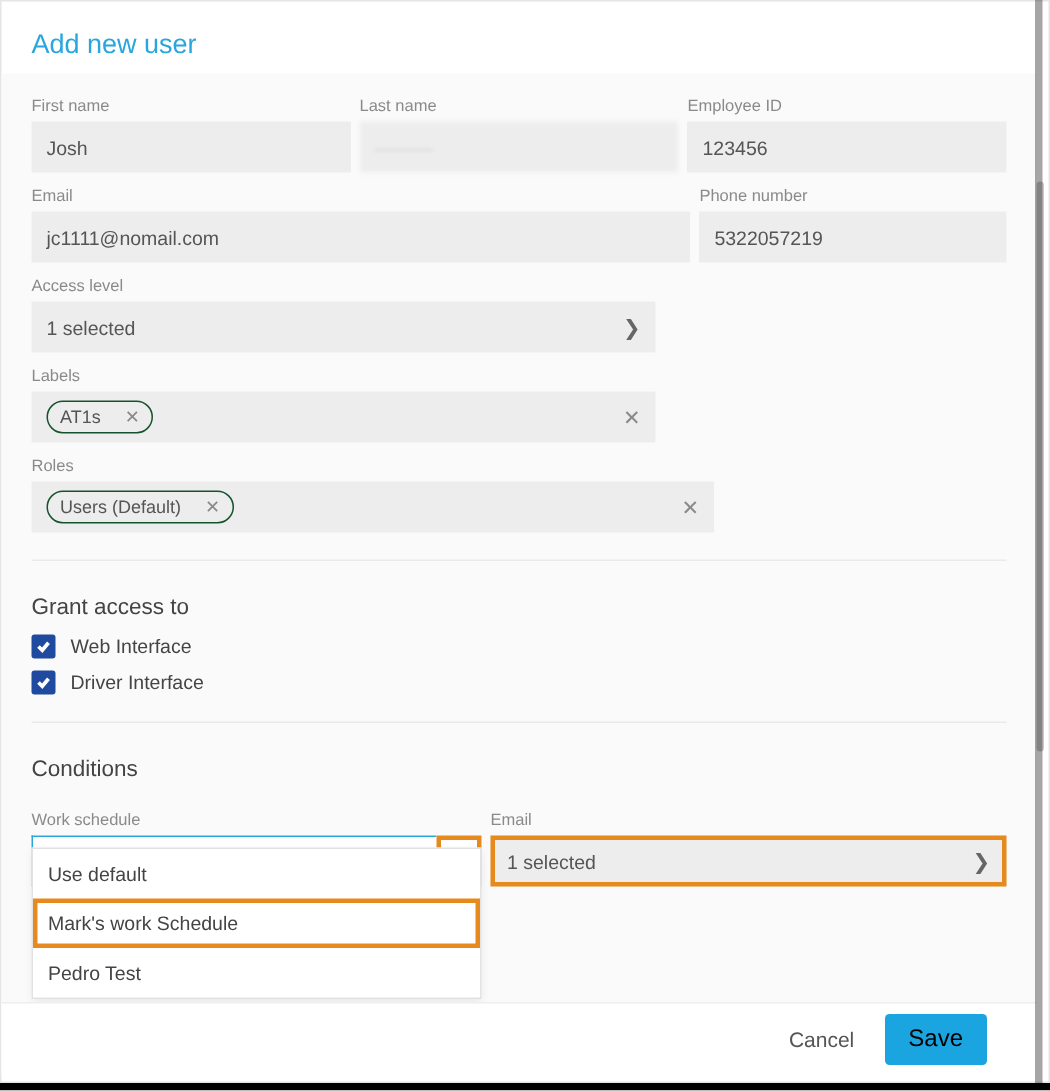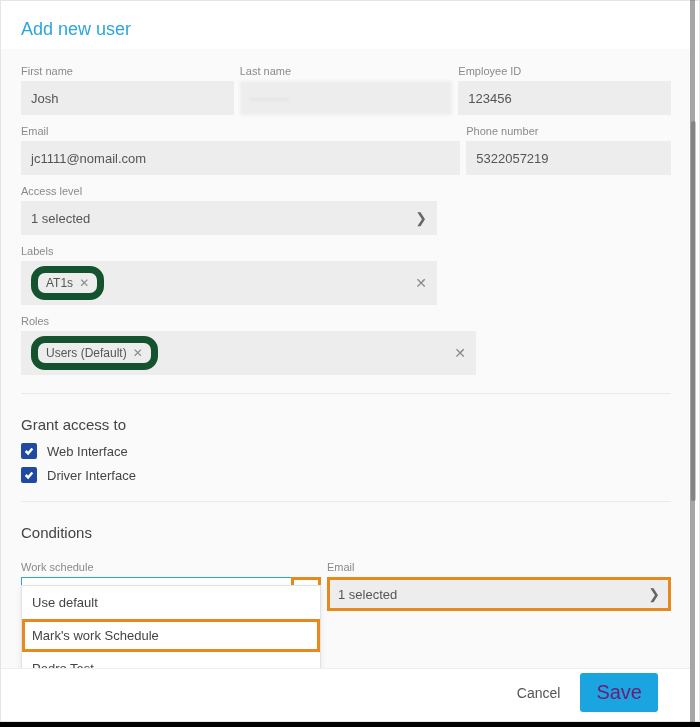--- a/index.html
+++ b/index.html
@@ -42,30 +42,30 @@
     background:#ededed; height:34px; width:100%; padding:0 10px;
     font-size:13px; color:#555; display:flex; align-items:center; justify-content:space-between;
   }
   .chev-r { font-size:14px; color:#666; }
 
   .chip-row {
     background:#ededed; min-height:34px; width:100%; padding:5px 10px;
     display:flex; align-items:center; justify-content:space-between;
   }
   .chip {
-    border:7px solid #14532d; border-radius:14px; padding:3px 8px;
-    font-size:12px; color:#555; display:inline-flex; align-items:center; gap:6px;
+    border:1px solid #14532d; border-radius:14px; padding:3px 8px;
+    font-size:12px; color:#555; display:inline-flex; align-items:center; gap:16px;
   }
   .chip .x { color:#8a8a8a; cursor:pointer; font-size:12px; }
   .row-x { color:#8a8a8a; font-size:14px; }
 
   .section-head { font-size:15px; color:#444; margin:22px 0 10px 0; }
   .divider { border:none; border-top:1px solid #eaeaea; margin:18px 0 0 0; }
 
-  .check-line { display:flex; align-items:center; gap:10px; font-size:13px; color:#444; margin:8px 0; }
+  .check-line { display:flex; align-items:flex-start; gap:10px; font-size:13px; color:#444; margin:8px 0; }
   .cbox { width:16px; height:16px; background:#1f4aa0; border-radius:2px; display:flex; align-items:center; justify-content:center; }
   .cbox svg { width:10px; height:10px; fill:none; stroke:#fff; stroke-width:3; }
 
   .ws-wrap { width:300px; position:relative; }
   .ws-input-wrap { display:flex; }
   .ws-input {
     flex:1; height:34px; border:1px solid #2aa6de; border-right:none;
     padding:0 10px; font-size:13px; color:#444;
   }
   .ws-btn {
@@ -85,21 +85,21 @@
     display:flex; align-items:center; justify-content:space-between;
     padding:0 8px; font-size:13px; color:#555;
   }
 
   .footer {
     position:absolute; left:0; right:8px; bottom:5px; height:48px;
     background:#fff; border-top:1px solid #eee;
     display:flex; align-items:center; justify-content:flex-end; gap:14px; padding:0 33px;
   }
   .btn-cancel { background:none; border:none; font-size:14px; color:#555; cursor:pointer; }
-  .btn-save { background:#1aa4e0; border:none; color:#701a75; font-size:20px; padding:8px 16px; border-radius:3px; cursor:pointer; }
+  .btn-save { background:#1aa4e0; border:none; color:#000000; font-size:16px; padding:8px 16px; border-radius:3px; cursor:pointer; }
 </style>
 </head>
 <body>
 
 <div class="frame">
 
   <div class="title">Add new user</div>
 
   <div class="scroll-area">
 

